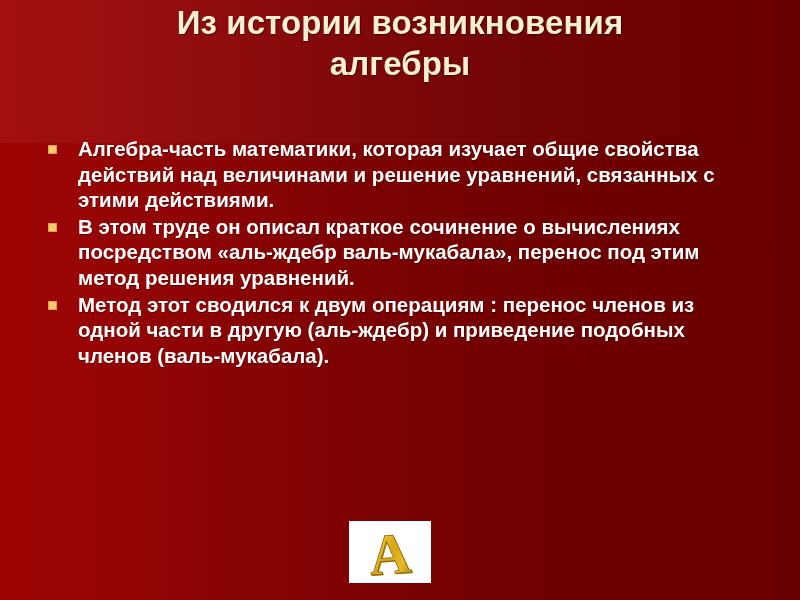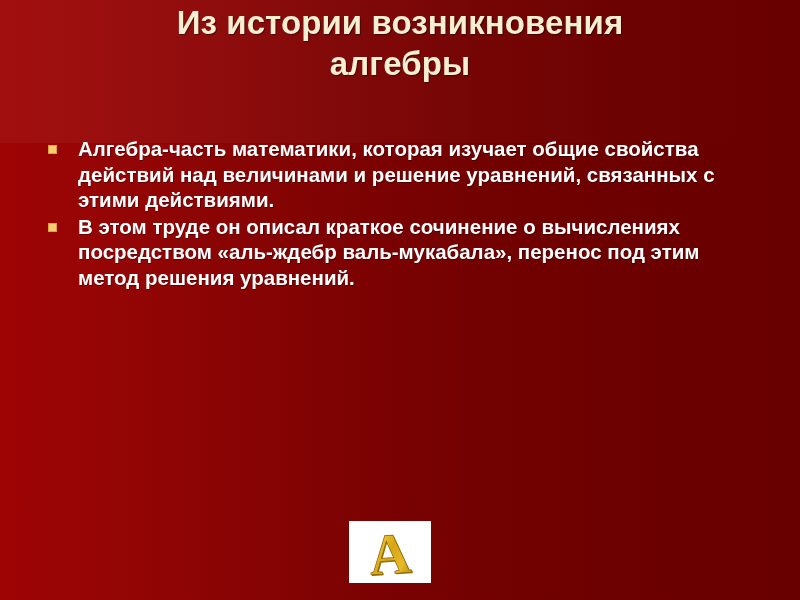--- a/index.html
+++ b/index.html
@@ -127,20 +127,24 @@
 
   <ul class="body-list">
     <li class="bullet-item">
       <span class="bullet-marker"></span>
       <span class="bullet-text">Алгебра-часть математики, которая изучает общие свойства действий над величинами и решение уравнений, связанных с этими действиями.</span>
     </li>
     <li class="bullet-item">
       <span class="bullet-marker"></span>
       <span class="bullet-text">В этом труде он описал краткое сочинение о вычислениях посредством «аль-ждебр валь-мукабала», перенос под этим метод решения уравнений.</span>
     </li>
+    <li class="bullet-item">
+      <span class="bullet-marker"></span>
+      <span class="bullet-text">Метод этот сводился к двум операциям : перенос членов из одной части в другую  (аль-ждебр) и приведение подобных членов (валь-мукабала).</span>
+    </li>
   </ul>
 
   <div class="gold-a-frame">
     <div class="gold-a-glyph">
       <svg width="66" height="56" viewBox="0 0 66 56">
         <defs>
           <linearGradient id="goldGrad" x1="0" y1="0" x2="1" y2="1">
             <stop offset="0%" stop-color="#f6de7a"></stop>
             <stop offset="22%" stop-color="#f3cb3c"></stop>
             <stop offset="48%" stop-color="#d9a515"></stop>

